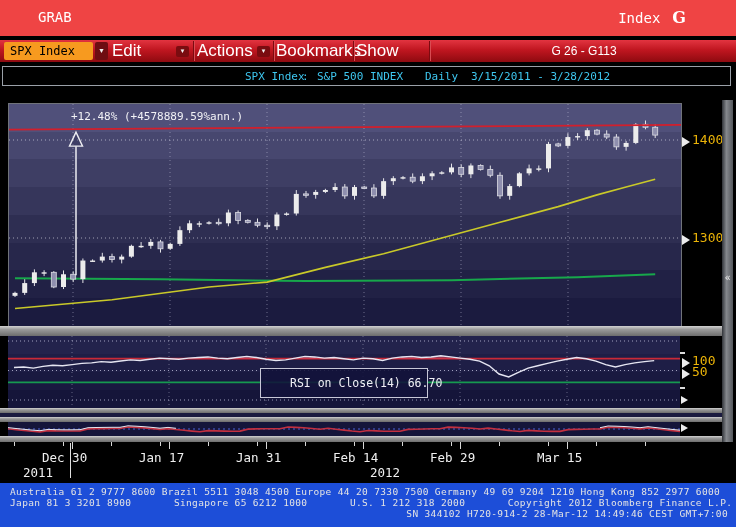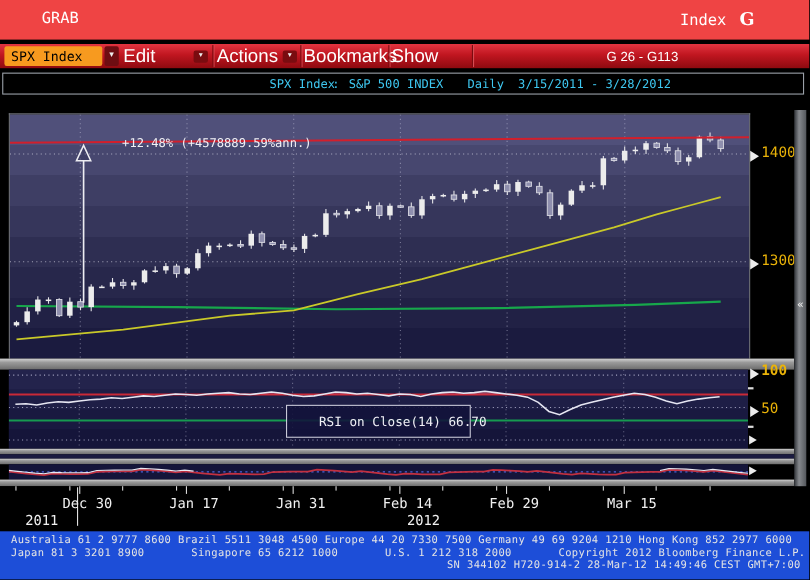--- a/index.html
+++ b/index.html
@@ -31,22 +31,22 @@
           border:1px solid #9aa0a8;box-sizing:border-box;}
   .secbar span{position:absolute;top:3px;font:11px "DejaVu Sans Mono",monospace;color:#3ec7f0;white-space:pre;}
   .sb-ticker{left:242px;} .sb-colon{left:299px;color:#2f96bb;} .sb-name{left:314px;}
   .sb-period{left:400px;margin-left:22px;} .sb-range{left:468px;}
   
   .main-plot{position:absolute;left:8px;top:103px;width:672px;height:222px;
      border-top:1px solid #70737a;border-left:1px solid #70737a;border-right:1px solid #70737a;
      box-sizing:content-box;
      background:linear-gradient(#50507a 0 12.5%,#47476f 12.5% 25%,#3e3e64 25% 37.5%,
         #36365b 37.5% 50%,#2e2e52 50% 62.5%,#27274b 62.5% 75%,#212145 75% 87.5%,#1b1b3f 87.5% 100%);}
-  .annotation{position:absolute;left:62px;top:20px;color:#f2f2f6;
-              font:11px "DejaVu Sans Mono",monospace;white-space:pre;margin-left:40px;}
+  .annotation{position:absolute;left:62px;top:6px;color:#f2f2f6;
+              font:11px "DejaVu Sans Mono",monospace;white-space:pre;}
   .sep{position:absolute;left:0;width:722px;background:linear-gradient(#d2d2d2,#9a9a9a 35%,#6d6d6d);}
   .sep1{top:326px;height:10px;} .sep2{top:408px;height:5px;} .sep3{top:417px;height:5px;}
   .sep4{top:436px;height:6px;}
   .navy-strip{position:absolute;left:0;top:413px;width:722px;height:4px;background:#1b1b40;}
   .rsi-plot{position:absolute;left:8px;top:336px;width:672px;height:72px;
      background:linear-gradient(#23234c 0 25%,#1e1e46 25% 50%,#191940 50% 75%,#15153a 75% 100%);}
   .mini-strip{position:absolute;left:8px;top:422px;width:672px;height:14px;background:#15153a;}
   .rsi-legend{position:absolute;left:260px;top:368px;width:168px;height:30px;
      border:1px solid #c8c8d8;background:rgba(18,18,58,0.88);display:flex;align-items:center;
      padding-left:24px;box-sizing:border-box;}
@@ -54,29 +54,29 @@
   .rsi-legend .lg-txt{color:#f0f0f6;font:11.5px "DejaVu Sans Mono",monospace;white-space:pre;}
   
   .ylab{position:absolute;display:flex;align-items:flex-end;color:#eab308;
         font:13px "DejaVu Sans Mono",monospace;}
   .tri{width:0;height:0;border-top:5px solid transparent;border-bottom:5px solid transparent;
        border-left:8px solid #ececec;margin-right:2px;}
   .tri-sm{position:absolute;width:0;height:0;border-top:4px solid transparent;
        border-bottom:4px solid transparent;border-left:7px solid #ececec;left:681px;}
   .ytick{position:absolute;left:680px;width:5px;height:2px;background:#dcdcdc;}
   .ylab-m0{left:682px;top:132px;} .ylab-m1{left:682px;top:230px;}
-  .ylab-r0{left:682px;top:330px;font-weight:bold;} .ylab-r1{left:682px;top:364px;}
+  .ylab-r0{left:682px;top:353px;} .ylab-r1{left:682px;top:364px;}
   
   .vscroll{position:absolute;left:722px;top:100px;width:11px;height:370px;
      background:linear-gradient(to right,#303338,#85888d 40%,#54575c);}
   .vs-glyph{position:absolute;left:0;top:172px;width:11px;text-align:center;
      color:#f0f0f0;font:10px "DejaVu Sans",sans-serif;}
   
   .xaxis{position:absolute;left:0;top:442px;width:736px;height:42px;background:#000;}
-  .xlab{position:absolute;top:8px;width:60px;margin-left:-30px;text-align:right;
+  .xlab{position:absolute;top:8px;width:60px;margin-left:-30px;text-align:left;
         color:#f0f0f0;font:12.5px "DejaVu Sans Mono",monospace;}
   .yearlab{position:absolute;top:23px;width:60px;margin-left:-30px;text-align:center;
         color:#f0f0f0;font:12.5px "DejaVu Sans Mono",monospace;}
   .xtick{position:absolute;top:0;width:1px;background:#d8d8d8;}
   .yearline{position:absolute;left:70px;top:1px;width:1px;height:35px;background:#e0e0e0;}
   
   .footer{position:absolute;left:0;top:483px;width:736px;height:44px;background:#1d4ed8;}
   .f-line{position:absolute;left:10px;color:#e4e4e4;font:9.5px "DejaVu Sans Mono",monospace;
           letter-spacing:0.35px;white-space:pre;}
   .f1{top:3px;} .f2{top:14px;}

